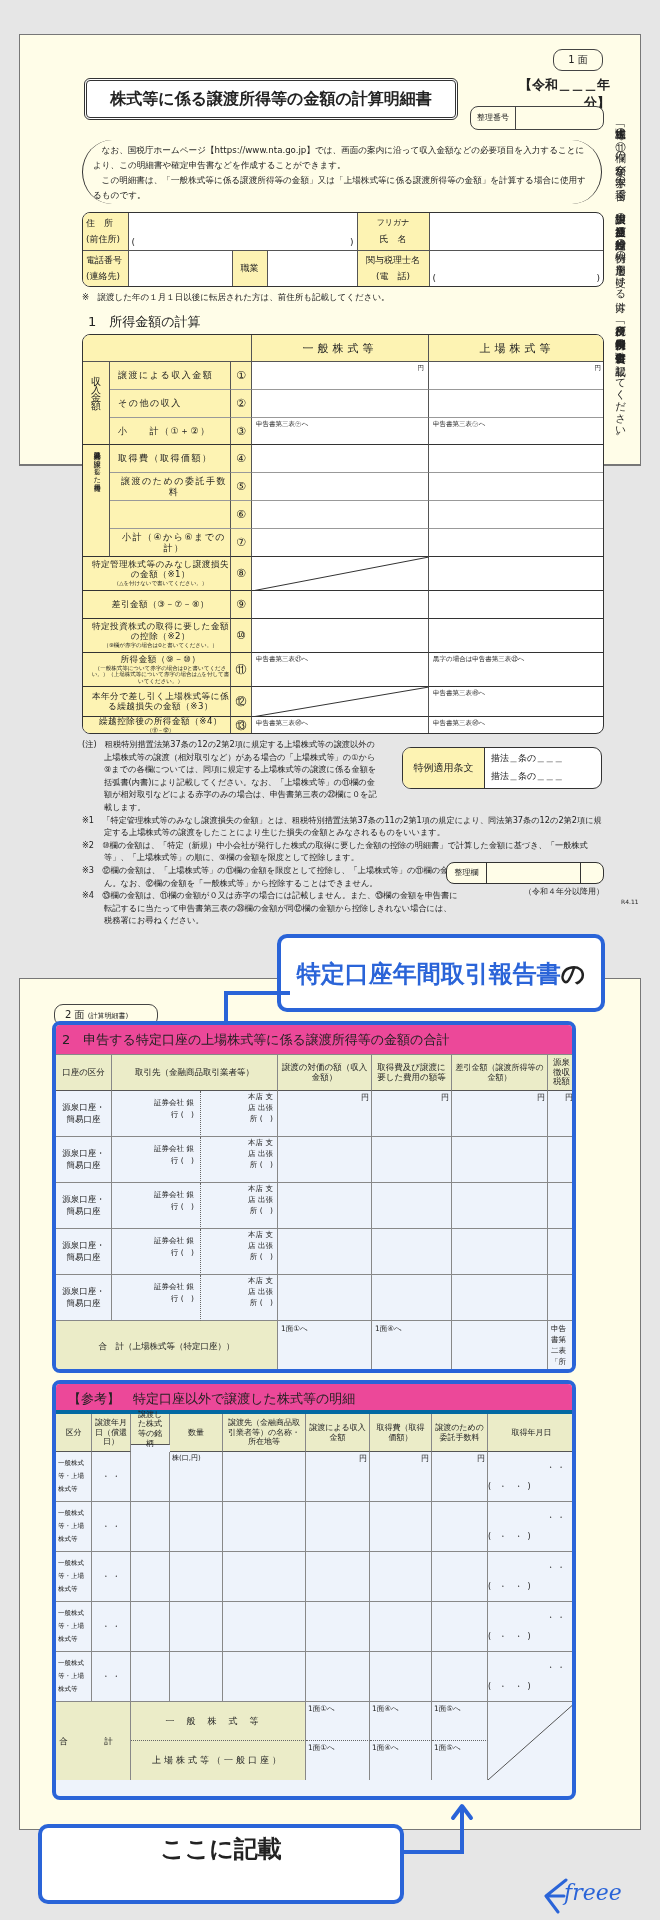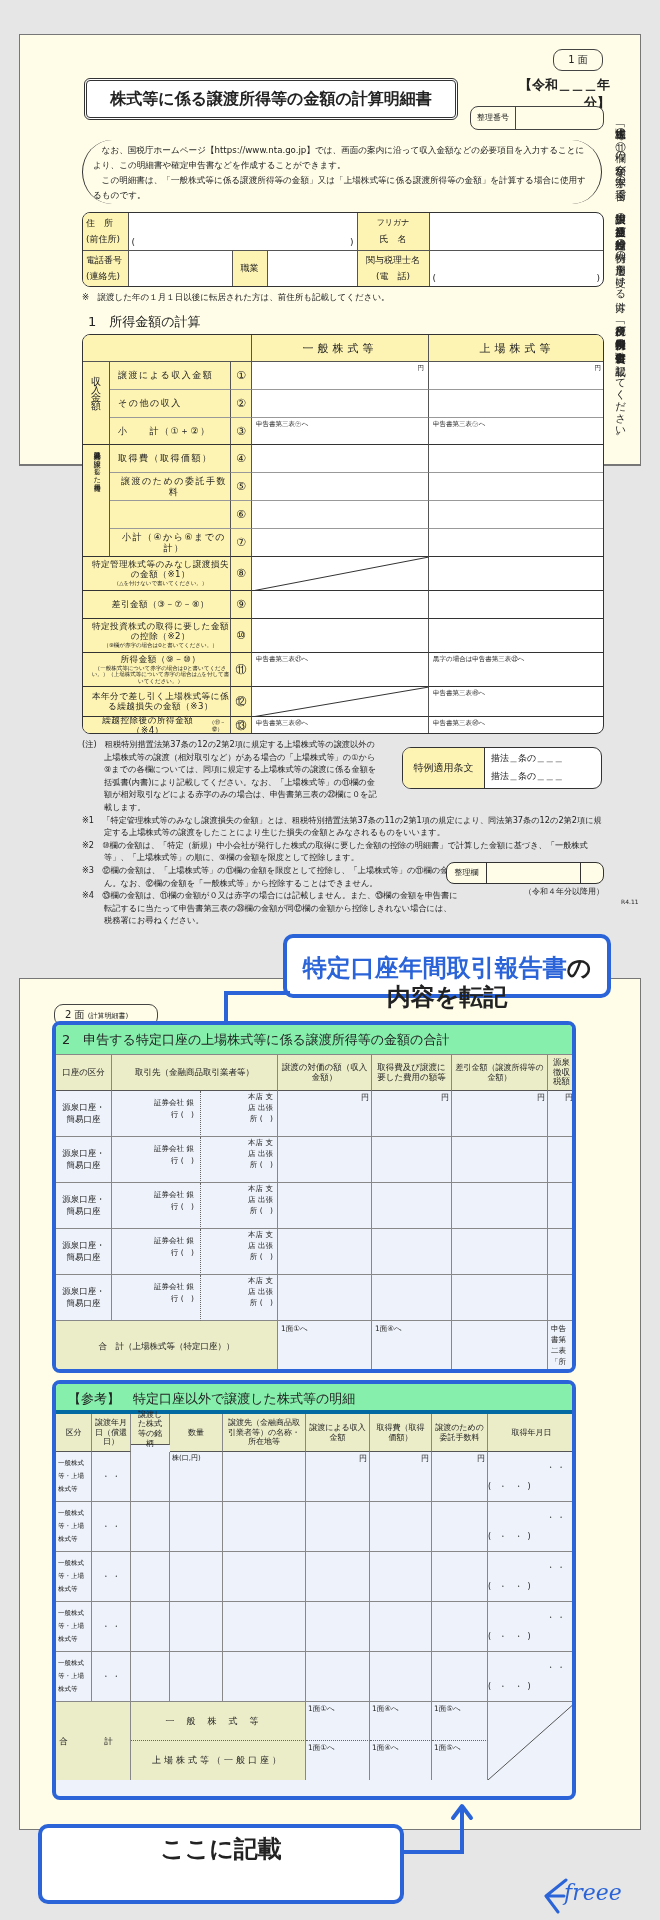--- a/index.html
+++ b/index.html
@@ -10,21 +10,21 @@
 .pill{border:1px solid #444;border-radius:8px;background:#fffde8}
 .rnd{border:1px solid #333;border-radius:8px;overflow:hidden}
 .ylw{background:#fdf3b3}
 table{border-collapse:collapse}
 td{border:1px solid #555;padding:0 3px;vertical-align:middle}
 .c{text-align:center}
 .r{text-align:right}
 .callout{position:absolute;background:#fff;border:4px solid #2a64d8;border-radius:10px;font-weight:bold;text-align:center;line-height:1.2}
 .blue{color:#2a64d8}
 .bluebox{position:absolute;border:4px solid #2a64d8;border-radius:8px;overflow:hidden;background:#eef3fb}
-.hdr2{background:#86efac}
+.hdr2{background:#ec4899}
 .lgreen{background:#ebecc8}
 .lblue{background:#eef3fb}
 .vtext{writing-mode:vertical-rl;font-size:9px;line-height:1.1}
 </style>
 </head>
 <body>
 
 <div class="page" id="page1" style="left:19px;top:34px;width:622px;height:430px;height:432px;">
 </div>
 <div class="page" style="left:19px;top:34px;width:622px;height:430px;"></div>
@@ -318,21 +318,21 @@
     </div>
       <div class="abs ylw c" style="left:148px;top:352px;width:21px;height:30px;line-height:30px;border-right:1px solid #555;border-bottom:1.5px solid #333;font-size:11px">⑫</div>
       <div class="abs" style="left:169px;top:352px;width:177px;height:30px;border-right:1.5px solid #555;border-bottom:1.5px solid #333;font-size:6.5px;padding:2px 4px">
       
       <span></span>
     </div>
       <div class="abs" style="left:346px;top:352px;width:176px;height:30px;border-bottom:1.5px solid #333;font-size:6.5px;padding:2px 4px">
       
       <span>申告書第三表㊾へ</span>
     </div>
-      <div class="abs ylw" style="left:0px;top:382px;width:148px;height:18px;border-right:1px solid #555;border-bottom:1px solid #999;font-size:8.6px;line-height:1.15;display:flex;flex-direction:row;justify-content:center;align-items:center;padding-left:8px;letter-spacing:0.5px;text-align:center">
+      <div class="abs ylw" style="left:0px;top:382px;width:148px;height:18px;border-right:1px solid #555;border-bottom:1px solid #999;font-size:8.6px;line-height:1.15;display:flex;flex-direction:column;justify-content:center;align-items:center;padding-left:8px;letter-spacing:0.5px;text-align:center">
       <span>繰越控除後の所得金額（※4）</span>
       <span style="font-size:5.5px;letter-spacing:0">（⑪－⑫）</span>
     </div>
       <div class="abs ylw c" style="left:148px;top:382px;width:21px;height:18px;line-height:18px;border-right:1px solid #555;border-bottom:1px solid #999;font-size:11px">⑬</div>
       <div class="abs" style="left:169px;top:382px;width:177px;height:18px;border-right:1.5px solid #555;border-bottom:1px solid #999;font-size:6.5px;padding:2px 4px">
       
       <span>申告書第三表㊿へ</span>
     </div>
       <div class="abs" style="left:346px;top:382px;width:176px;height:18px;border-bottom:1px solid #999;font-size:6.5px;padding:2px 4px">
       
@@ -368,23 +368,22 @@
 <div class="abs" style="left:524px;top:886px;font-size:8px">（令和４年分以降用）</div>
 <div class="abs" style="left:621px;top:898px;font-size:6px">R4.11</div>
 
 <div class="page" style="left:19px;top:978px;width:622px;height:858px;height:852px"></div>
 
 <div class="abs pill" style="left:54px;top:1004px;width:104px;height:22px;font-size:10px;line-height:20px;padding-left:10px;border-radius:9px">
   <span>2 面</span>
   <span style="font-size:7px">(計算明細書)</span>
 </div>
 
-<div class="callout" style="left:283px;top:934px;width:328px;height:64px;padding-top:16px;font-size:24px">
+<div class="callout" style="left:277px;top:934px;width:328px;height:78px;padding-top:22px;font-size:24px">
   <div><span class="blue">特定口座年間取引報告書</span><span>の</span></div>
-  <div>内容を転記</div>
 </div>
 
 <svg class="abs" style="left:212px;top:985px" width="80" height="60" viewBox="0 0 80 60">
   <polyline points="78,8 14,8 14,52" fill="none" stroke="#2a64d8" stroke-width="4"></polyline>
   <polyline points="5,42 14,54 23,42" fill="none" stroke="#2a64d8" stroke-width="4" stroke-linejoin="round" stroke-linecap="round"></polyline>
 </svg>
 
 <div class="bluebox" style="left:52px;top:1021px;width:524px;height:352px">
   <div class="hdr2" style="height:30px;line-height:30px;font-size:13px;padding-left:6px;border-bottom:1px solid #888">2　申告する特定口座の上場株式等に係る譲渡所得等の金額の合計</div>
   <div id="sec2-table" style="position:relative">

